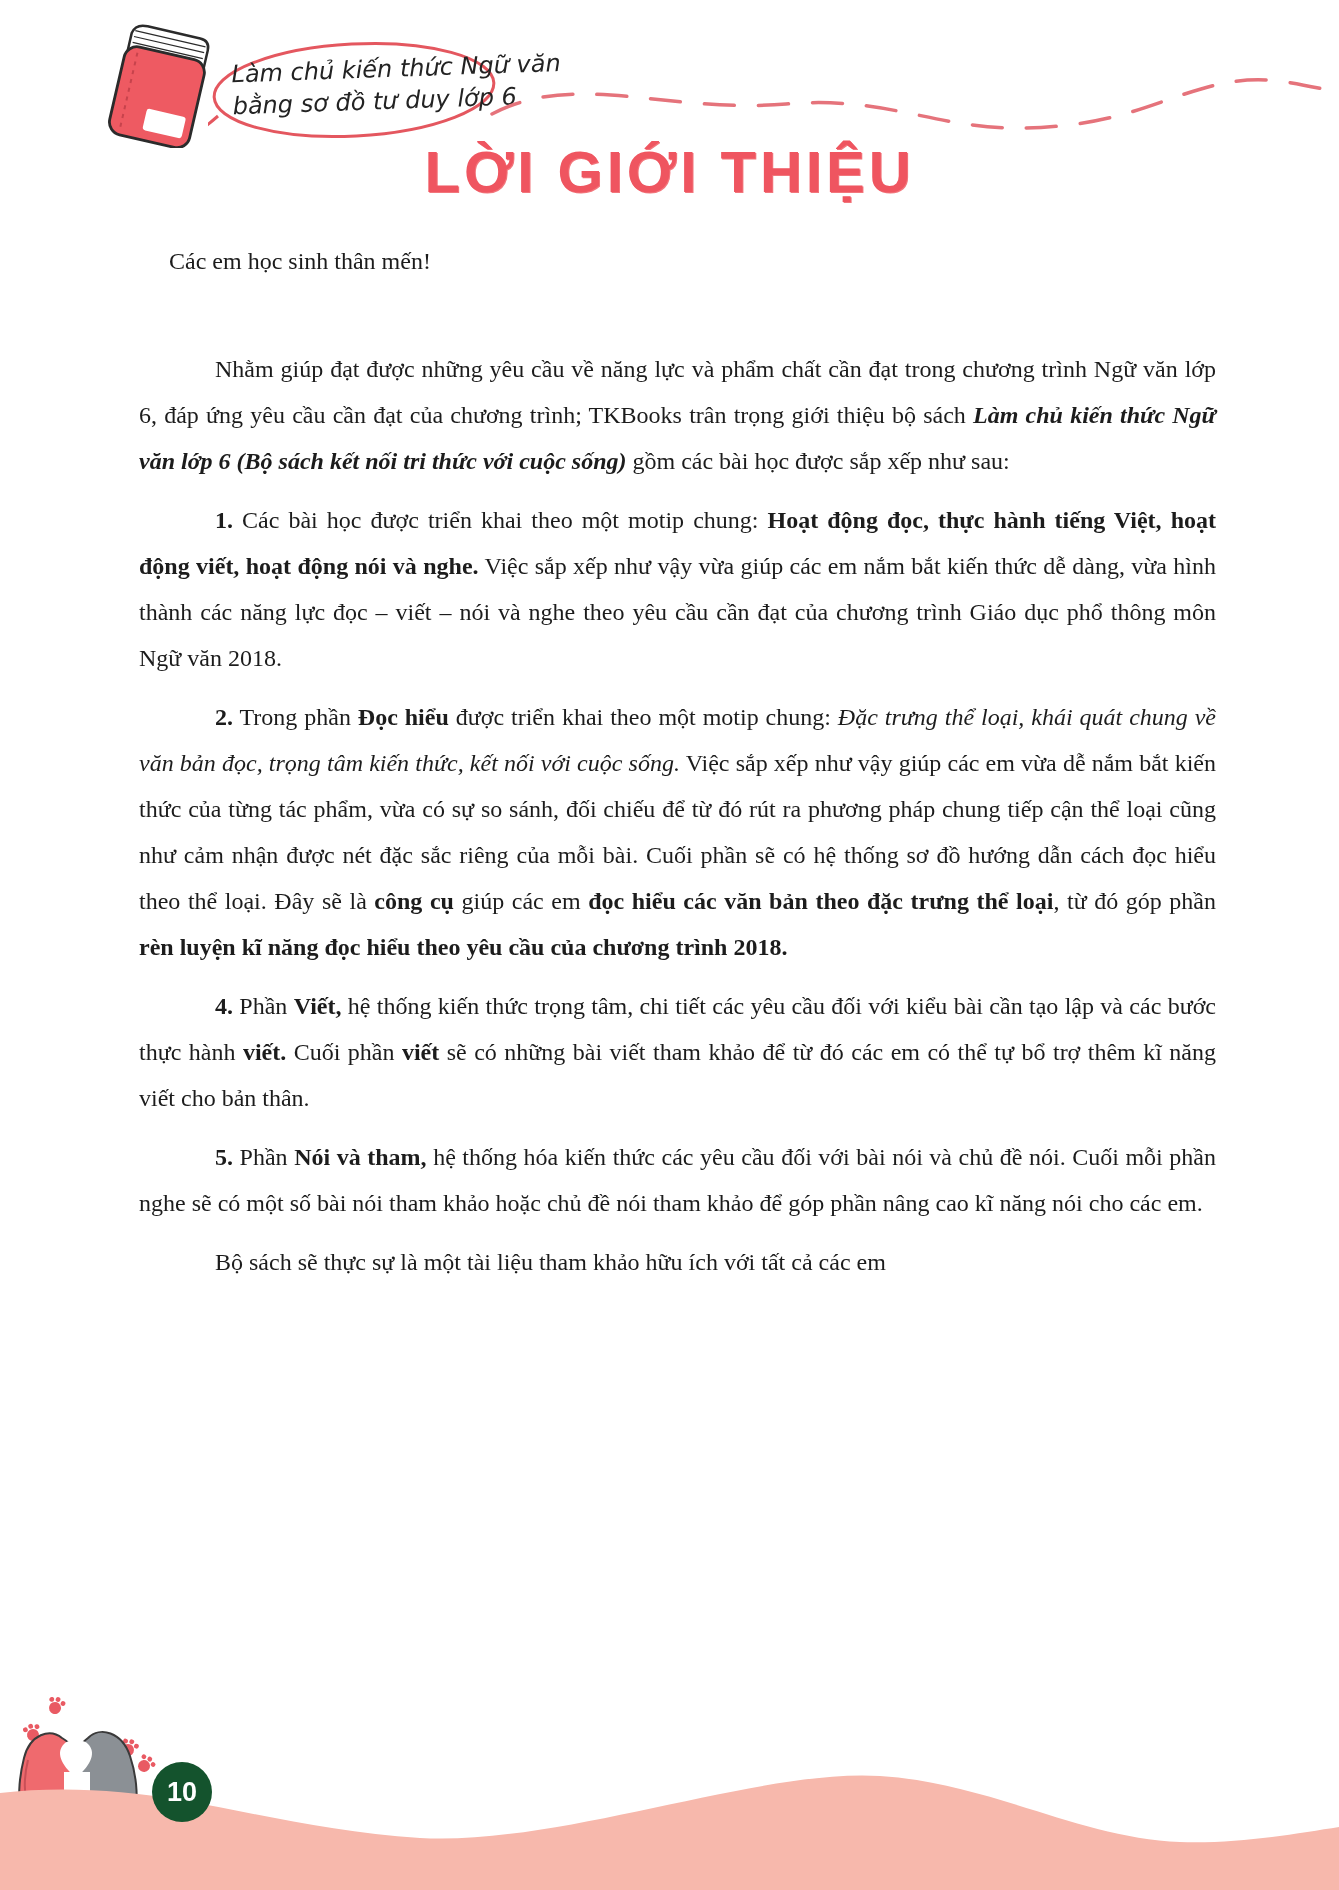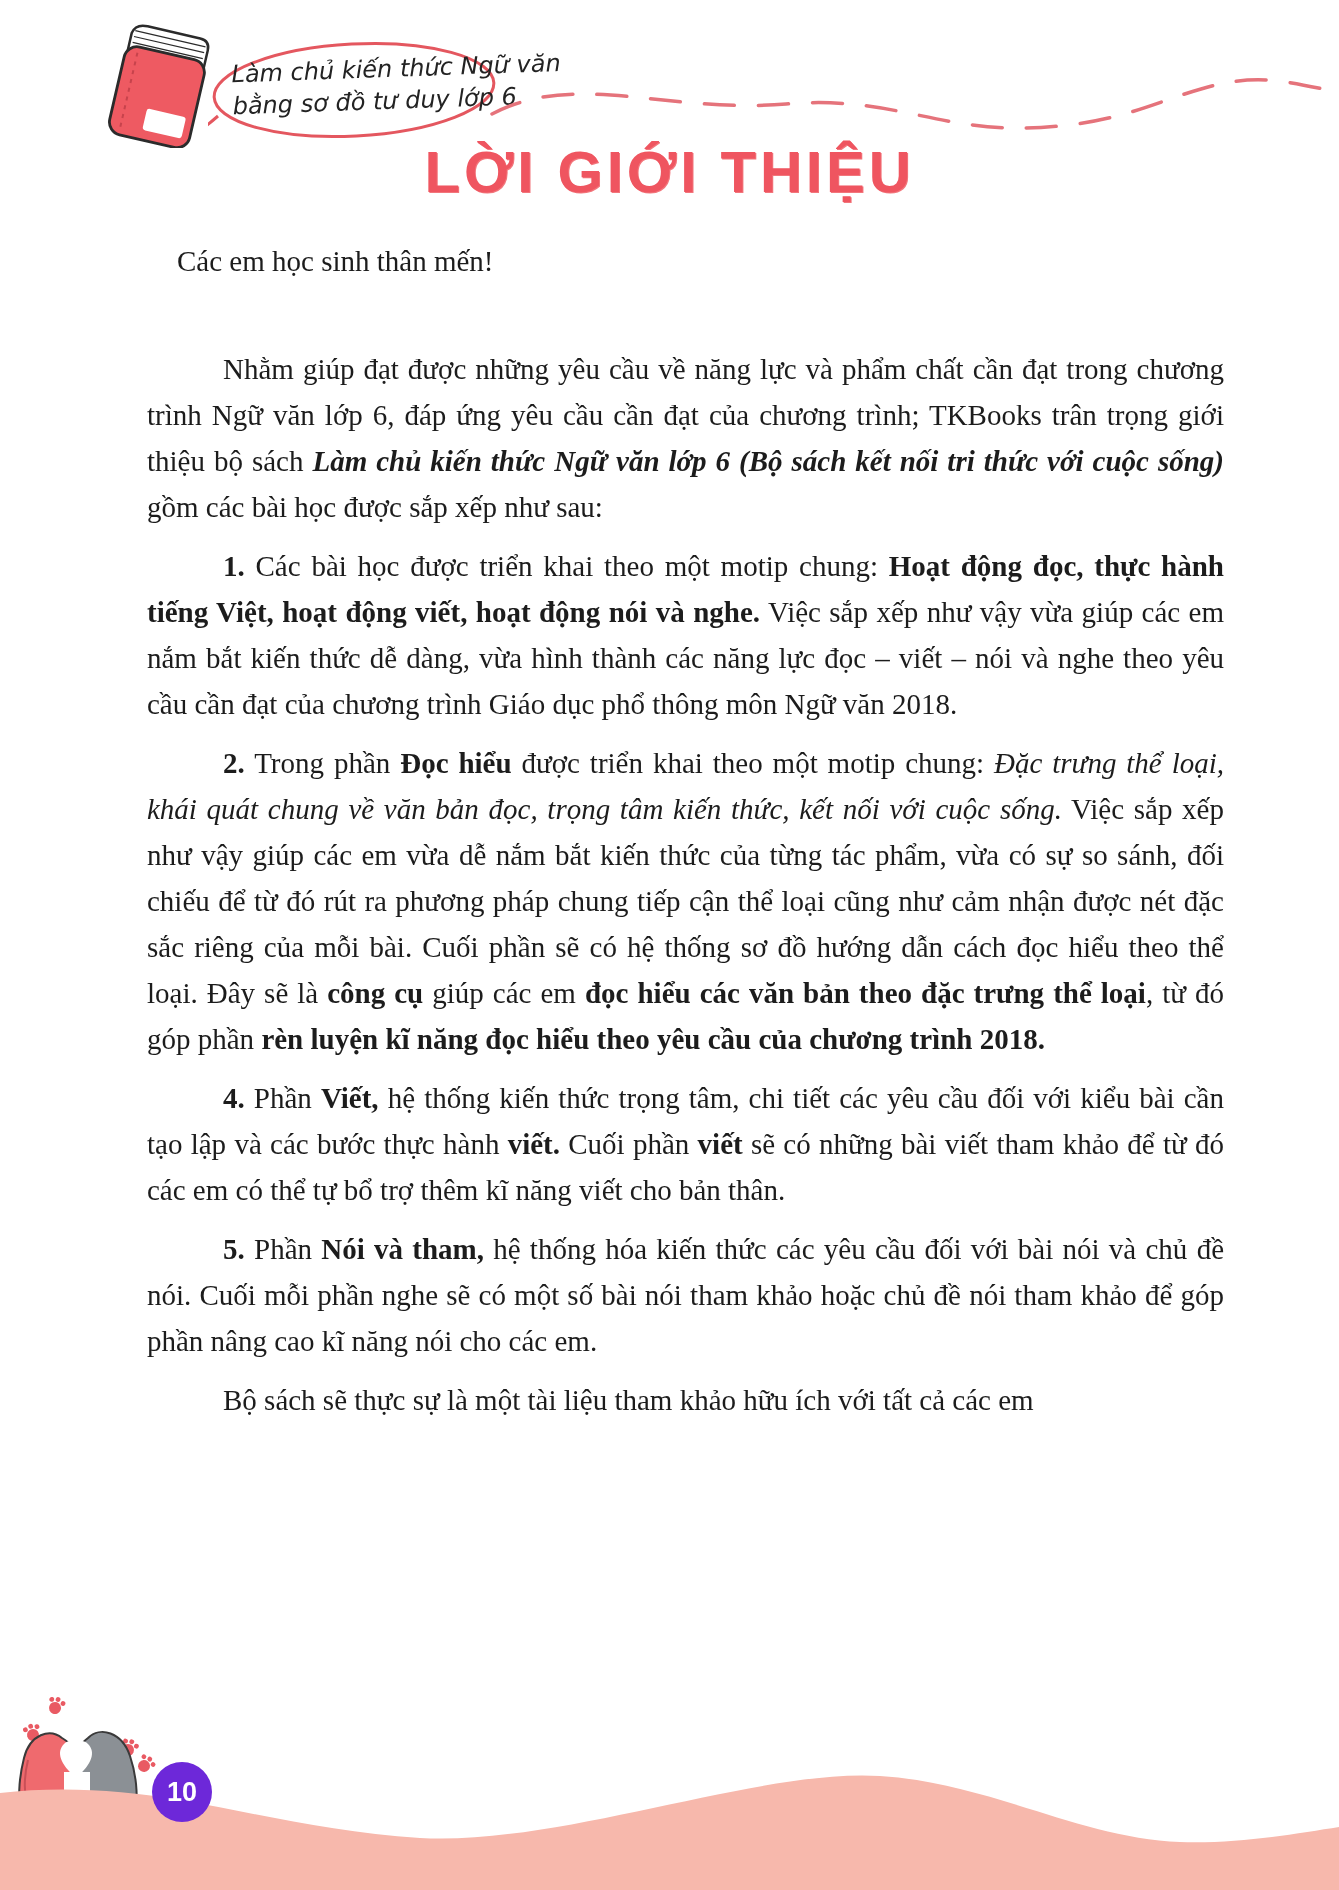--- a/index.html
+++ b/index.html
@@ -29,36 +29,36 @@
     position:absolute;top:138px;left:0;width:1339px;
     text-align:center;
     font-family:"Liberation Sans", sans-serif;
     font-weight:bold;
     font-size:58px;letter-spacing:4px;
     color:#ef5560;
     text-shadow:1px 1px 0 #f2767c;
   }
   
   .body-text{
-    position:absolute;top:238px;left:147px;width:1077px;
-    font-size:29px;line-height:46px;color:#1c1c1c;
+    position:absolute;top:238px;left:139px;width:1077px;
+    font-size:24px;line-height:46px;color:#1c1c1c;
     text-align:justify;
   }
   .body-text p{margin:0 0 13px 0;text-indent:76px;}
   .body-text p.salutation{text-indent:30px;margin-bottom:62px;text-align:left;}
   .run-normal{font-weight:normal;font-style:normal;}
   .run-bold{font-weight:bold;}
   .run-italic{font-style:italic;}
   .run-bolditalic{font-weight:bold;font-style:italic;}
   
   .mascots{position:absolute;left:0px;top:1680px;z-index:1;}
   .wave{position:absolute;left:0;top:1680px;z-index:2;}
   .page-circle{
     position:absolute;left:152px;top:1762px;width:60px;height:60px;
-    border-radius:50%;background:#6d28d9;z-index:3;
+    border-radius:50%;background:#14532d;z-index:3;
     display:flex;align-items:center;justify-content:center;
     color:#ffffff;font-family:"Liberation Sans", sans-serif;
     font-size:27px;font-weight:bold;
   }
 </style>
 </head>
 <body>
 
 <div class="page">
 

